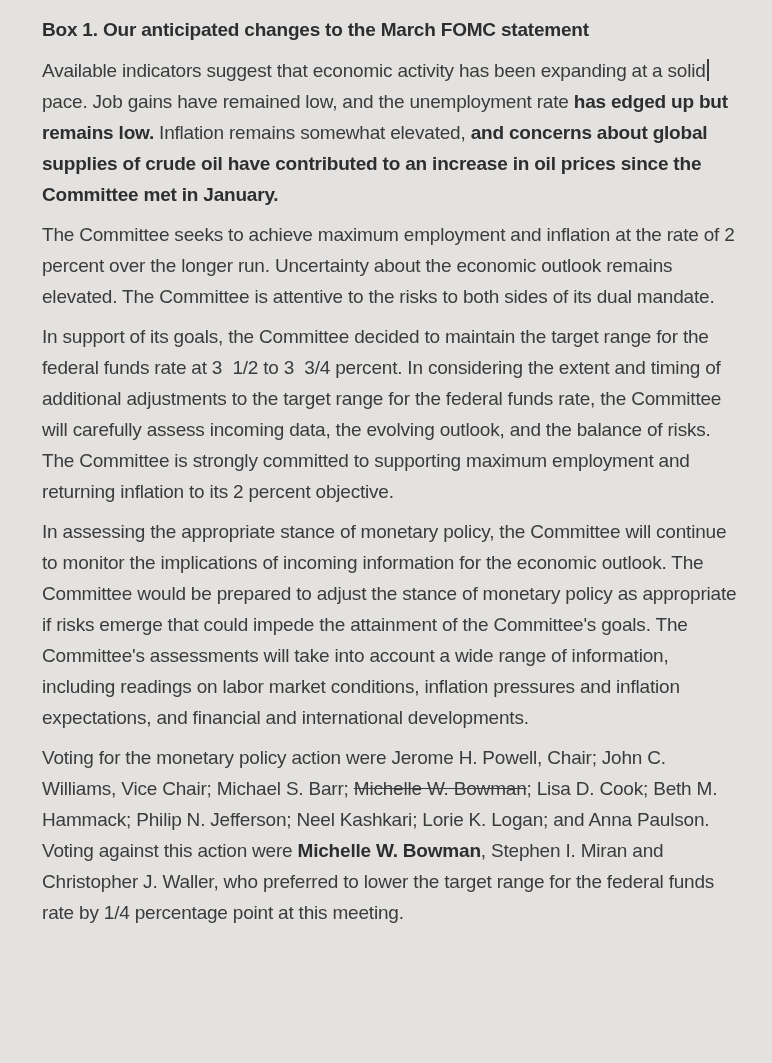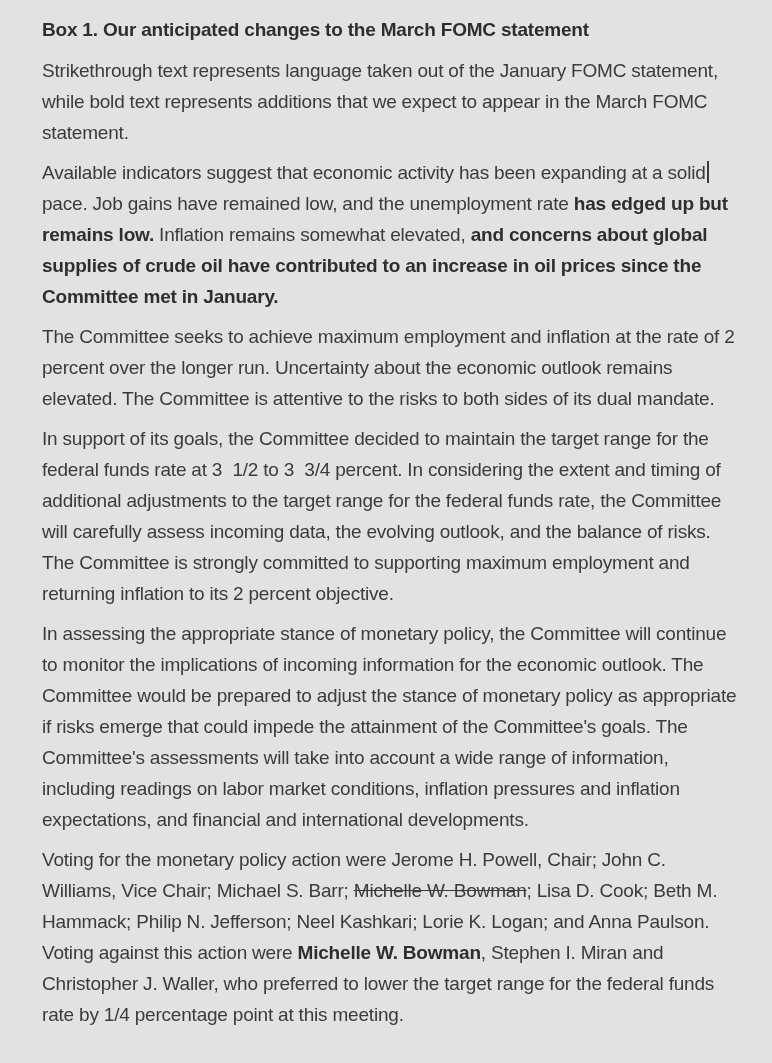--- a/index.html
+++ b/index.html
@@ -47,20 +47,19 @@
     vertical-align: -4px;
     margin-left: 1px;
   }
 </style>
 </head>
 <body>
 
 <div class="doc-page">
   <h1 class="doc-title">Box 1. Our anticipated changes to the March FOMC statement</h1>
   <div id="doc-body">
-      <p class="para"><span class="run-normal">Strikethrough text represents language taken out of the January FOMC statement, while bold text represents additions that we expect to appear in the March FOMC statement.</span></p>
       <p class="para"><span class="run-normal">Available indicators suggest that economic activity has been expanding at a solid</span><span class="text-caret"></span><span class="run-normal"> pace. Job gains have remained low, and the unemployment rate </span><span class="run-bold">has edged up but remains low.</span><span class="run-normal"> Inflation remains somewhat elevated, </span><span class="run-bold">and concerns about global supplies of crude oil have contributed to an increase in oil prices since the Committee met in January.</span></p>
       <p class="para"><span class="run-normal">The Committee seeks to achieve maximum employment and inflation at the rate of 2 percent over the longer run. Uncertainty about the economic outlook remains elevated. The Committee is attentive to the risks to both sides of its dual mandate.</span></p>
       <p class="para"><span class="run-normal">In support of its goals, the Committee decided to maintain the target range for the federal funds rate at 3&nbsp; 1/2 to 3&nbsp; 3/4 percent. In considering the extent and timing of additional adjustments to the target range for the federal funds rate, the Committee will carefully assess incoming data, the evolving outlook, and the balance of risks. The Committee is strongly committed to supporting maximum employment and returning inflation to its 2 percent objective.</span></p>
       <p class="para"><span class="run-normal">In assessing the appropriate stance of monetary policy, the Committee will continue to monitor the implications of incoming information for the economic outlook. The Committee would be prepared to adjust the stance of monetary policy as appropriate if risks emerge that could impede the attainment of the Committee's goals. The Committee's assessments will take into account a wide range of information, including readings on labor market conditions, inflation pressures and inflation expectations, and financial and international developments.</span></p>
       <p class="para"><span class="run-normal">Voting for the monetary policy action were Jerome H. Powell, Chair; John C. Williams, Vice Chair; Michael S. Barr; </span><span class="run-strike">Michelle W. Bowman</span><span class="run-normal">; Lisa D. Cook; Beth M. Hammack; Philip N. Jefferson; Neel Kashkari; Lorie K. Logan; and Anna Paulson. Voting against this action were </span><span class="run-bold">Michelle W. Bowman</span><span class="run-normal">, Stephen I. Miran and Christopher J. Waller, who preferred to lower the target range for the federal funds rate by 1/4 percentage point at this meeting.</span></p>
     </div>
 </div>
 
 </body></html>

